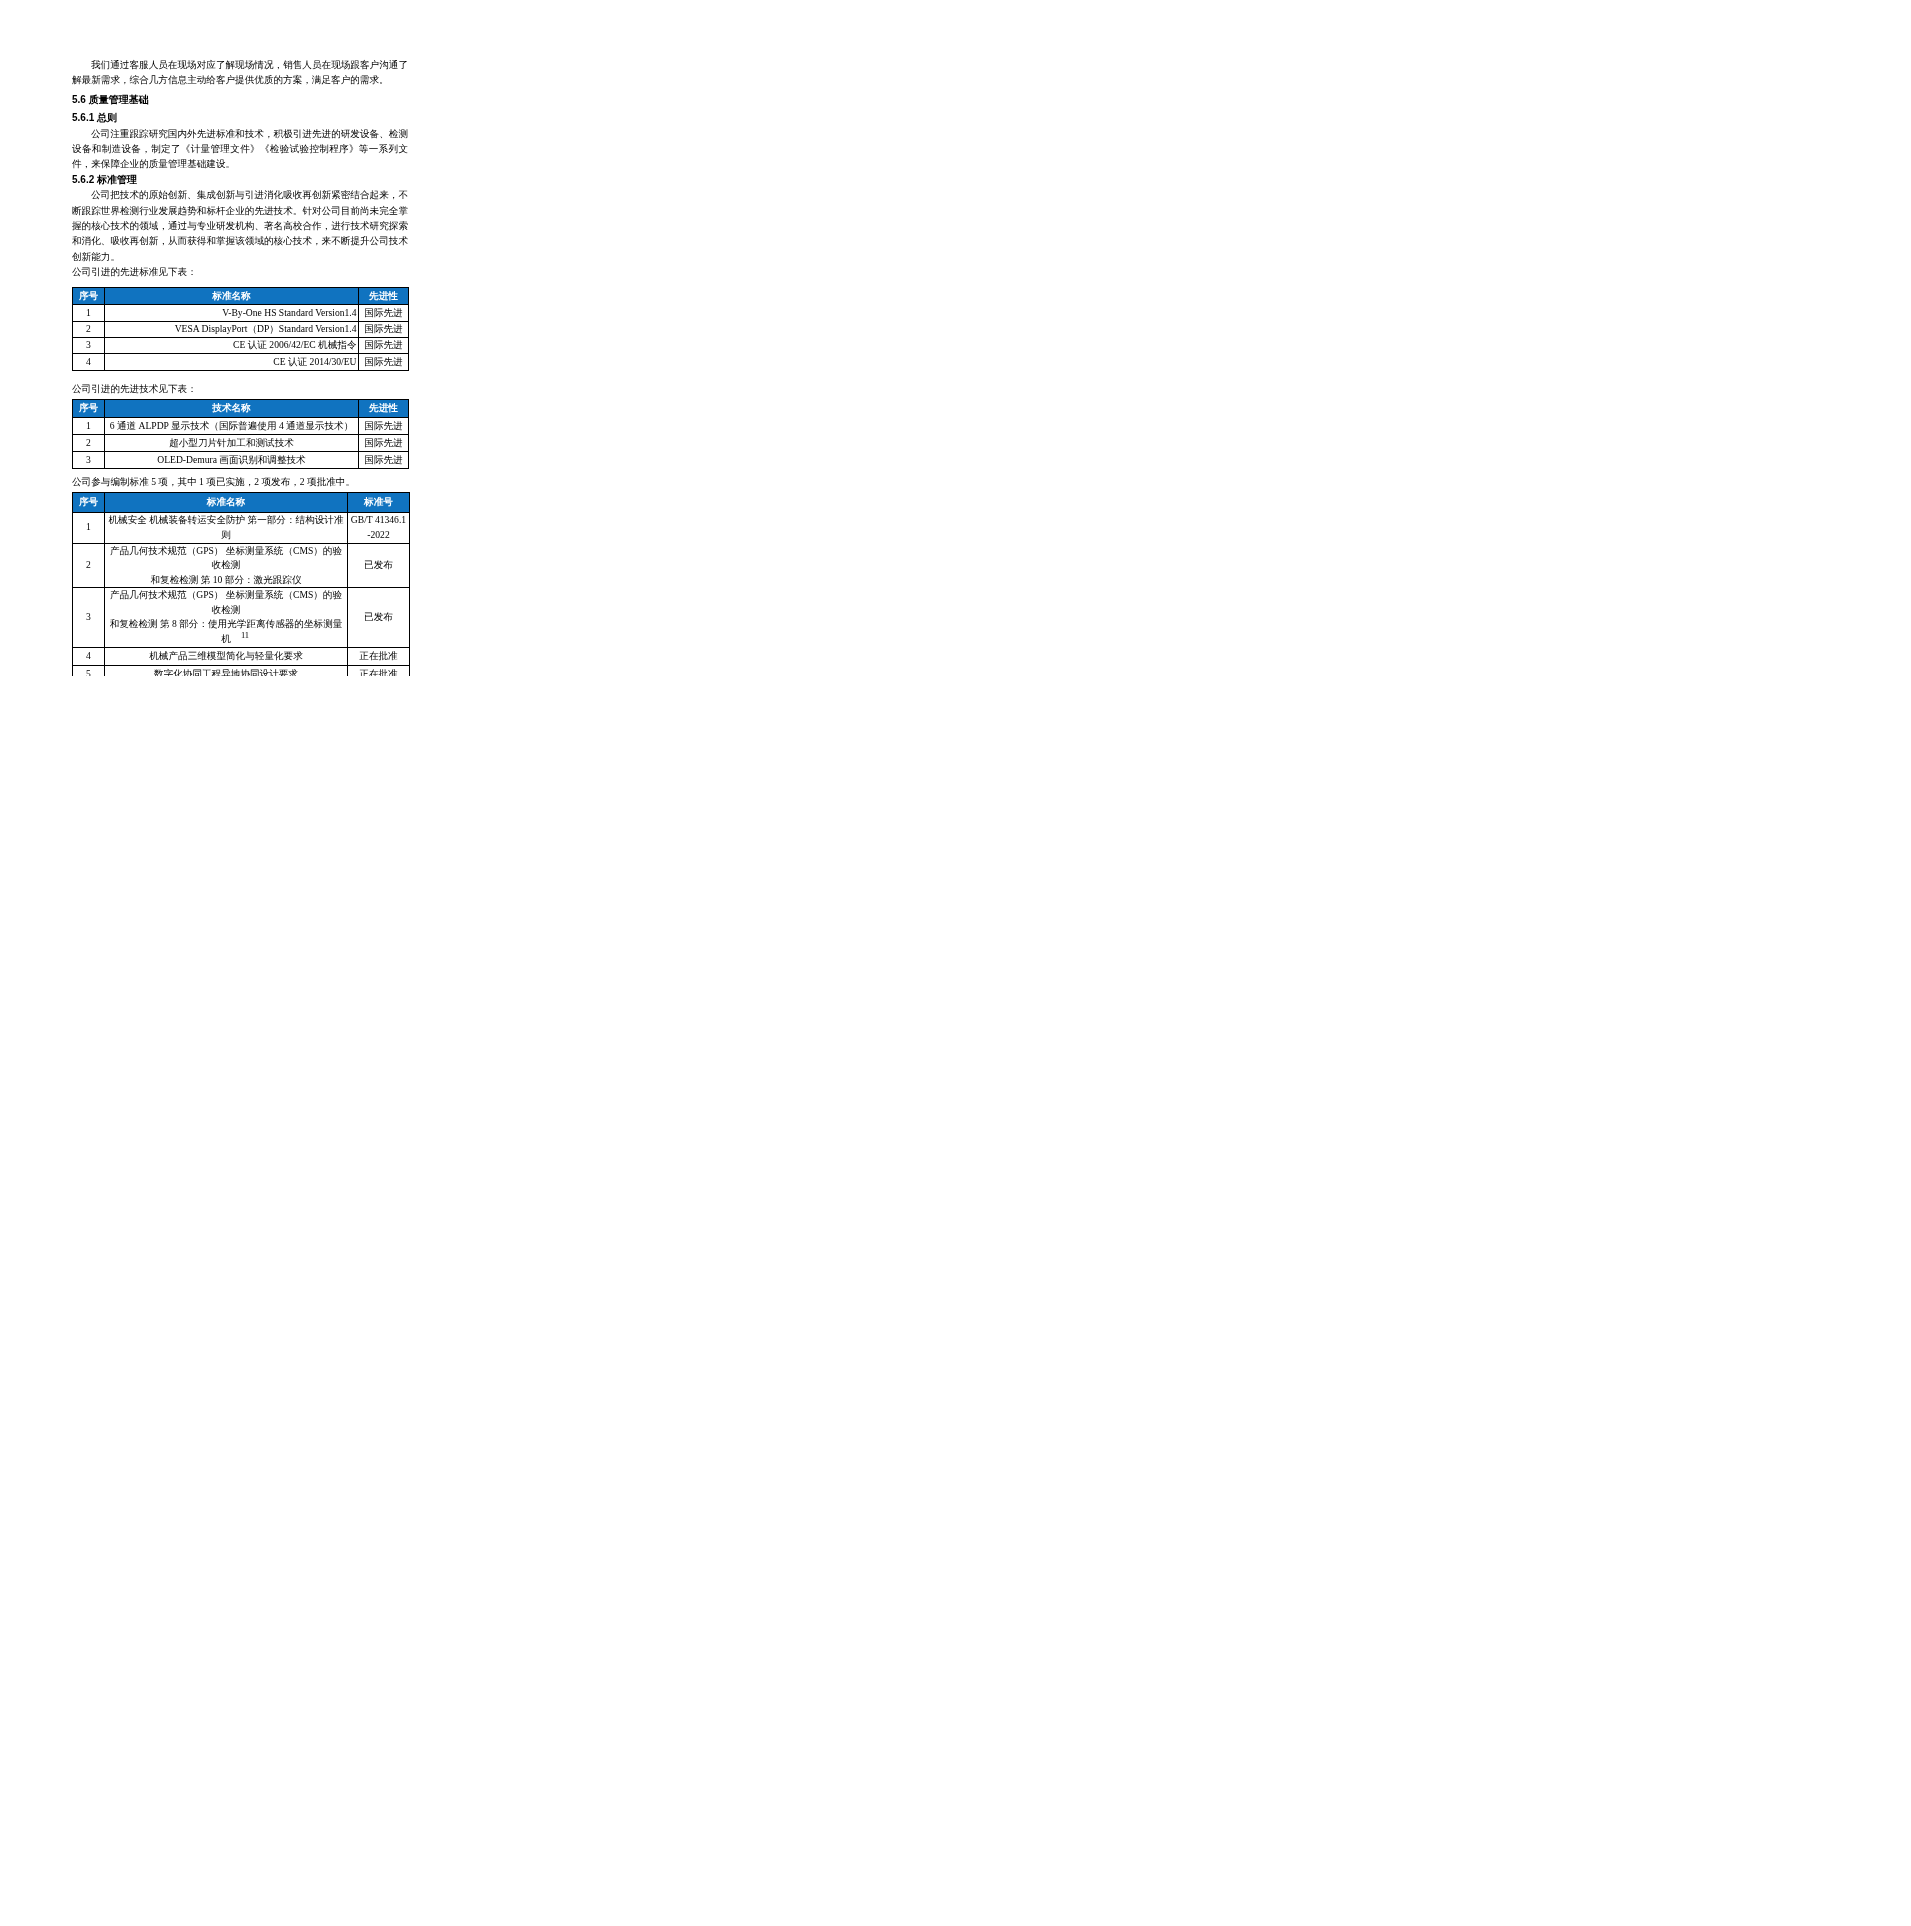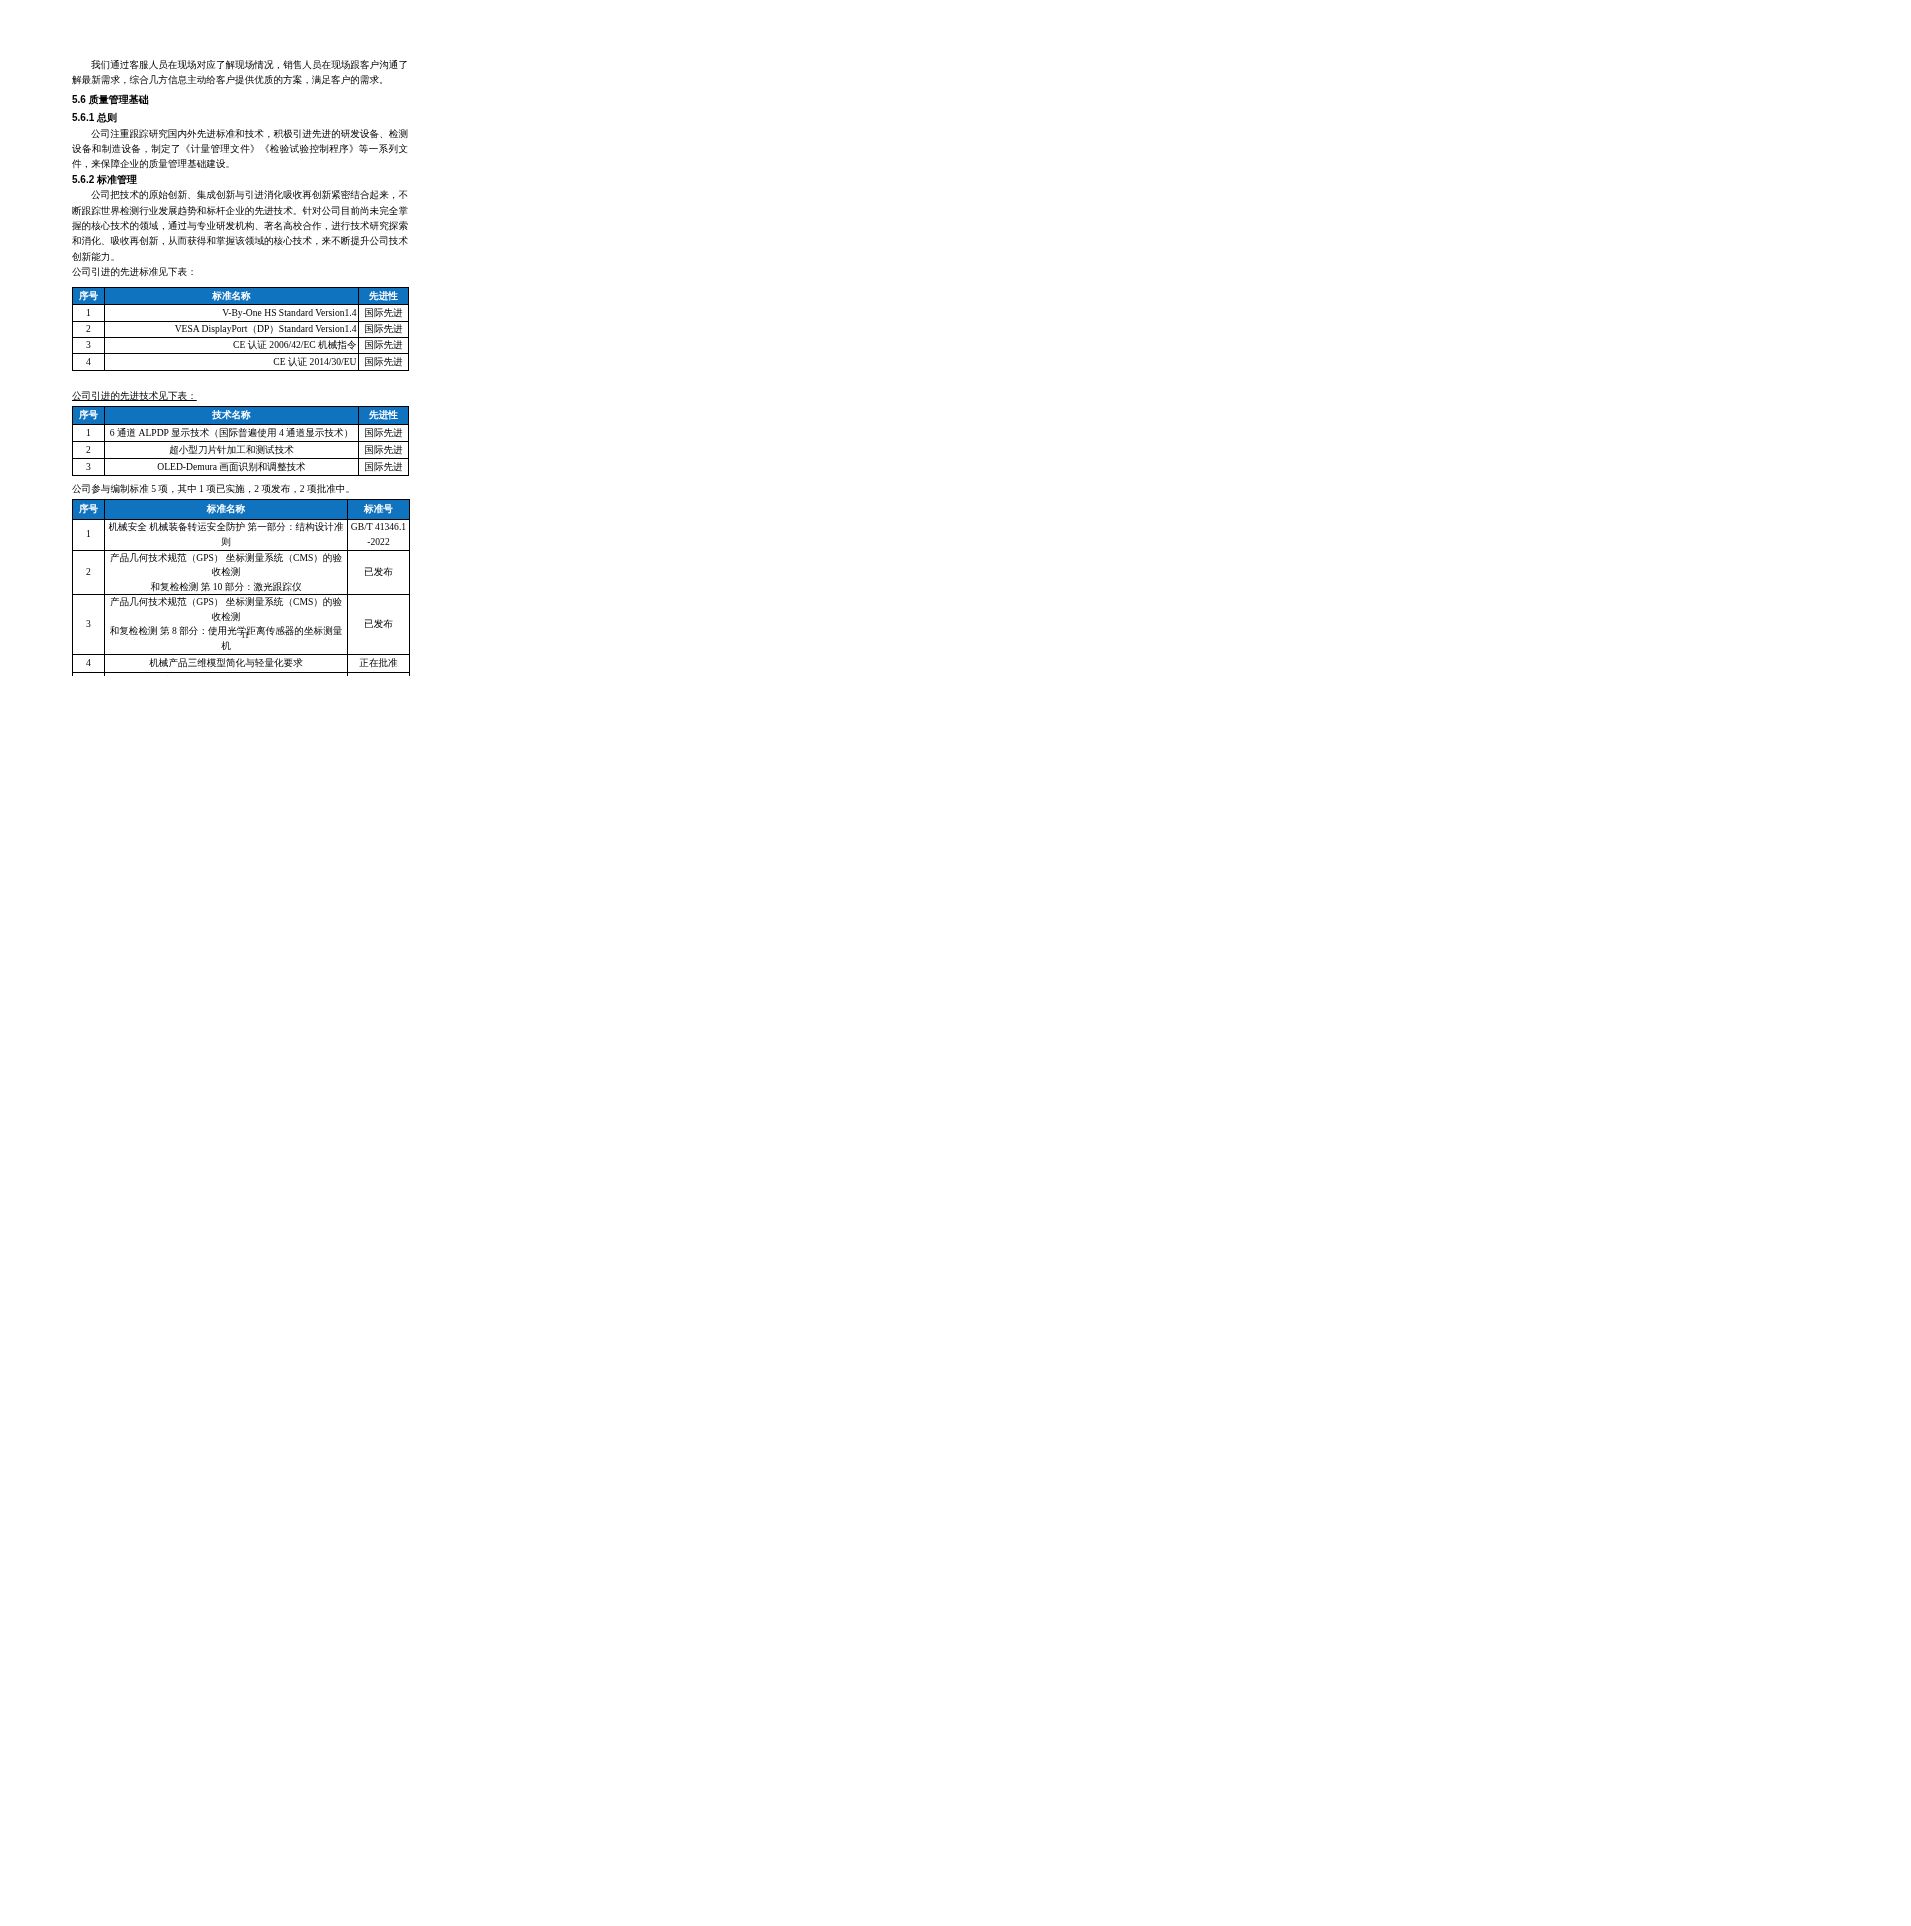--- a/index.html
+++ b/index.html
@@ -20,21 +20,21 @@
   .h561{margin-top:2.3px;}
   .h562{margin-top:0;}
   table{border-collapse:collapse;width:336px;table-layout:fixed;}
   th,td{
     border:0.8px solid #000;border-top-width:1.2px;border-bottom-width:1.2px;
     text-align:center;vertical-align:middle;padding:0 1.5px;line-height:14.6px;
     font-size:9.6px;word-break:break-all;
   }
   th{background:var(--accent,#1073C0);color:#fff;font-weight:bold;}
   .t1{margin-top:7.7px;}
-  .lead2{margin-top:17px;text-decoration:underline;}
+  .lead2{margin-top:10px;}
   .t2{margin-top:2.7px;}
   .lead3{margin-top:5.4px;}
   .t3{margin-top:2.3px;}
   .t1 th{height:16px;} .t1 td{height:15.4px;}
   .t2 th{height:17px;} .t2 td{height:16px;}
   .t3 th{height:18.5px;}
   .t3 tr.tall td{height:30px;}
   .t3 tr.short td{height:17px;}
   .t1 td.name{text-align:right;padding-left:24px;}
   .pageno{

